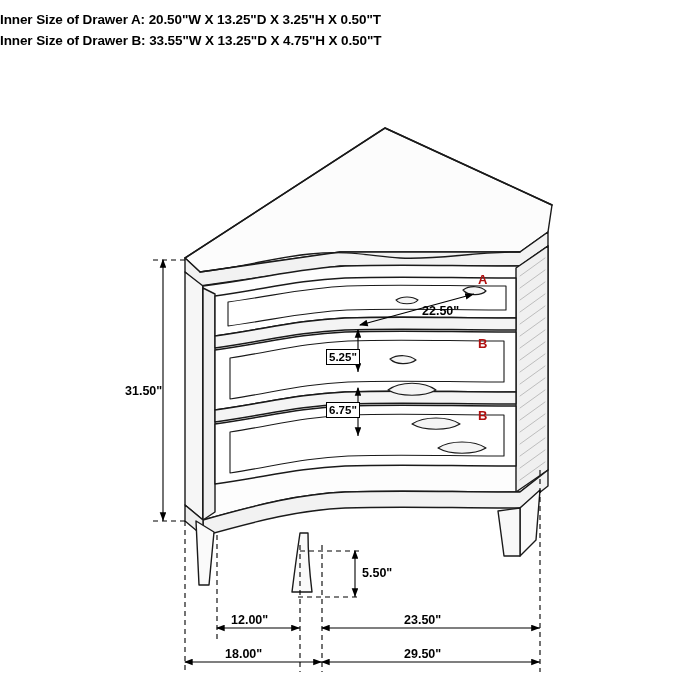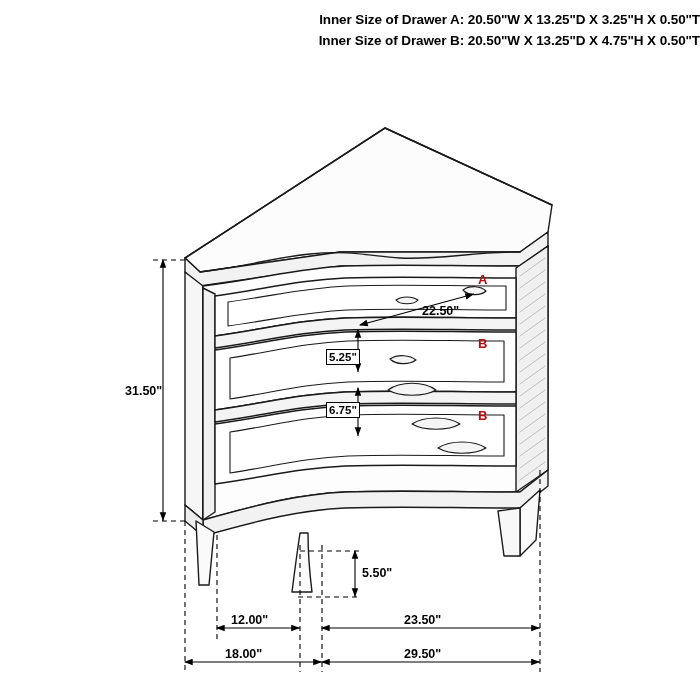--- a/index.html
+++ b/index.html
@@ -12,21 +12,21 @@
     width: 700px;
     height: 700px;
     background: #ffffff;
     font-family: "Liberation Sans", sans-serif;
     overflow: hidden;
   }
   .hdr {
     position: absolute;
     left: 0;
     width: 700px;
-    text-align: right;
+    text-align: left;
     font-size: 13.5px;
     font-weight: bold;
     color: #000000;
     letter-spacing: -0.1px;
   }
   #hdr1 { top: 12px; }
   #hdr2 { top: 33px; }
 
   svg.layer {
     position: absolute;
@@ -61,21 +61,21 @@
     white-space: nowrap;
     line-height: 1.05;
   }
 </style>
 </head>
 <body>
 
 <div id="page">
 
   <div class="hdr" id="hdr1">Inner Size of Drawer A: 20.50"W X 13.25"D X 3.25"H X 0.50"T</div>
-  <div class="hdr" id="hdr2">Inner Size of Drawer B: 20.50"W X 13.25"D X 4.75"H X 0.50"T</div>
+  <div class="hdr" id="hdr2">Inner Size of Drawer B: 33.55"W X 13.25"D X 4.75"H X 0.50"T</div>
 
   <svg class="layer" viewBox="0 0 700 700">
     <g fill="#ffffff" stroke="#1a1a1a" stroke-width="1.4" stroke-linejoin="round" stroke-linecap="round">
 
       <path d="M185 258 L385 128 L552 205 L548 232 L520 252 L340 252 L200 272 Z" fill="#fcfcfc"></path>
       <path d="M185 258 L385 128 L552 205" fill="none" stroke-width="1.6"></path>
 
       <path d="M185 258 L185 272 L200 286 L340 266 L520 266 L548 246 L548 232 L520 252 L340 252 L200 272 Z" fill="#f2f2f2"></path>
 
       <path d="M200 272 C 250 266, 270 258, 310 254 C 350 250, 370 256, 400 258 C 440 260, 470 252, 520 252" fill="none" stroke-width="1.3"></path>

